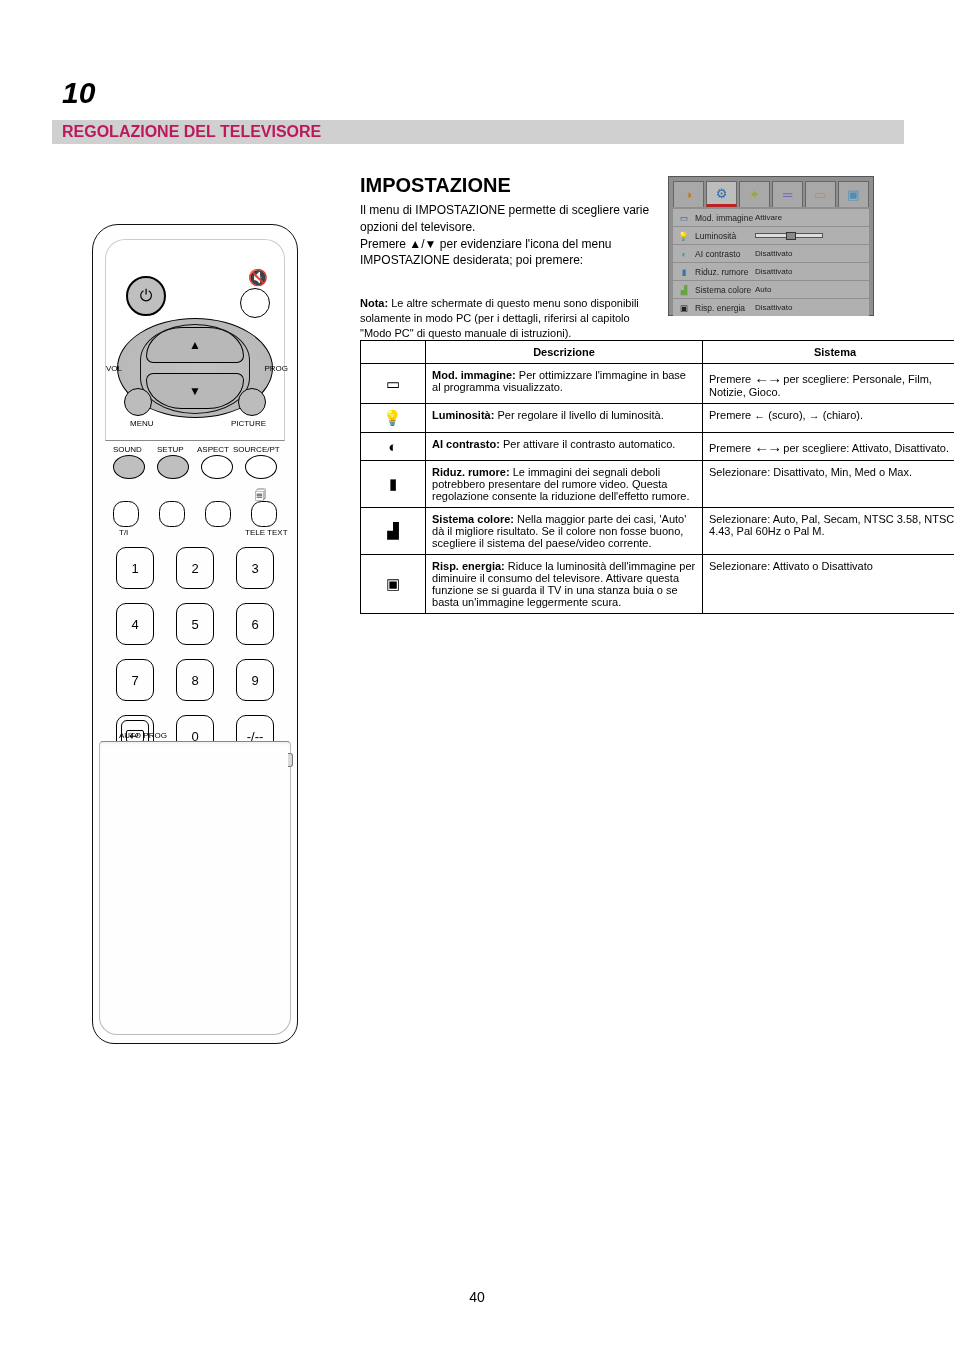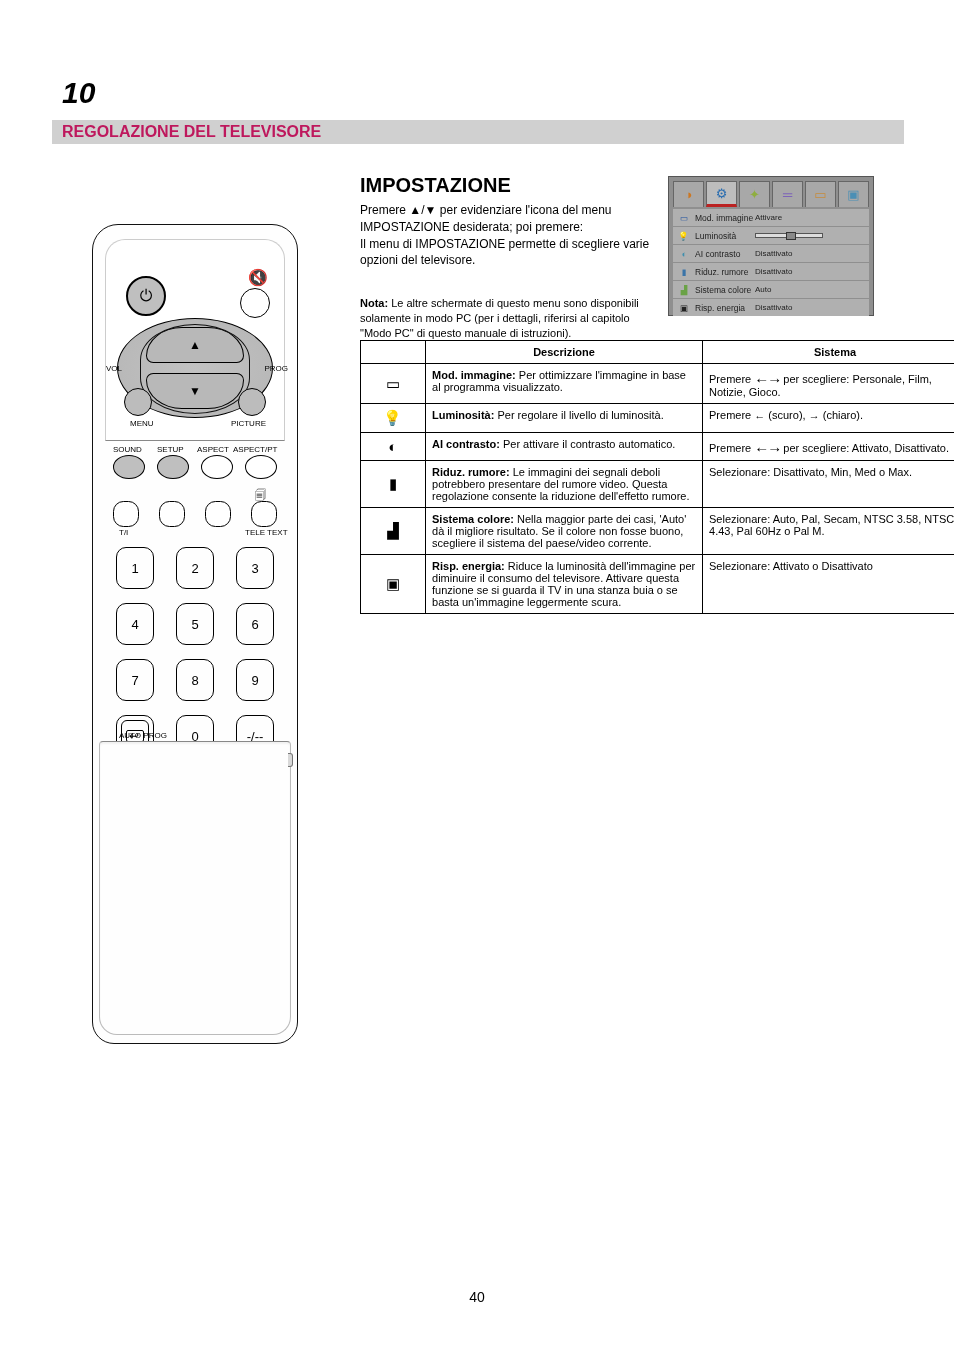--- a/index.html
+++ b/index.html
@@ -199,24 +199,24 @@
 <body>
 
 <div class="page">
 
   <div class="page-number-top">10</div>
   <div class="header-bar">REGOLAZIONE DEL TELEVISORE</div>
 
   <div class="section-title">IMPOSTAZIONE</div>
 
   <div class="intro-block">
+    <p>Il menu di IMPOSTAZIONE permette di scegliere varie opzioni del televisore.</p>
     <p>
       <span>Premere </span><span class="udarrow">▲/▼</span><span> per evidenziare l'icona del menu IMPOSTAZIONE desiderata; poi premere:</span>
     </p>
-    <p>Il menu di IMPOSTAZIONE permette di scegliere varie opzioni del televisore.</p>
   </div>
 
   <div class="note-block">
     <b>Nota:</b><span> Le altre schermate di questo menu sono disponibili solamente in modo PC (per i dettagli, riferirsi al capitolo "Modo PC" di questo manuale di istruzioni).</span>
   </div>
 
   <div class="osd-panel">
     <div class="osd-tabs">
       <div class="osd-tab">
           <span class="osd-tab-icon" style="color:#cc7722">◑</span>
@@ -348,21 +348,21 @@
       </div>
       <div style="position:relative">
         <div class="small-label" style="top:-10px; left:0">SETUP</div>
         <div class="oval-btn grey"></div>
       </div>
       <div style="position:relative">
         <div class="small-label" style="top:-10px; left:-4px">ASPECT</div>
         <div class="oval-btn"></div>
       </div>
       <div style="position:relative">
-        <div class="small-label" style="top:-10px; left:-12px; white-space:nowrap">ASPECT/PT</div>
+        <div class="small-label" style="top:-10px; left:-12px; white-space:nowrap">SOURCE/PT</div>
         <div class="oval-btn"></div>
       </div>
     </div>
 
     <div class="row-round4">
       <div style="position:relative">
         <div class="round-btn"></div>
         <div class="small-label" style="top:27px; left:6px">T/I</div>
       </div>
       <div style="position:relative">

